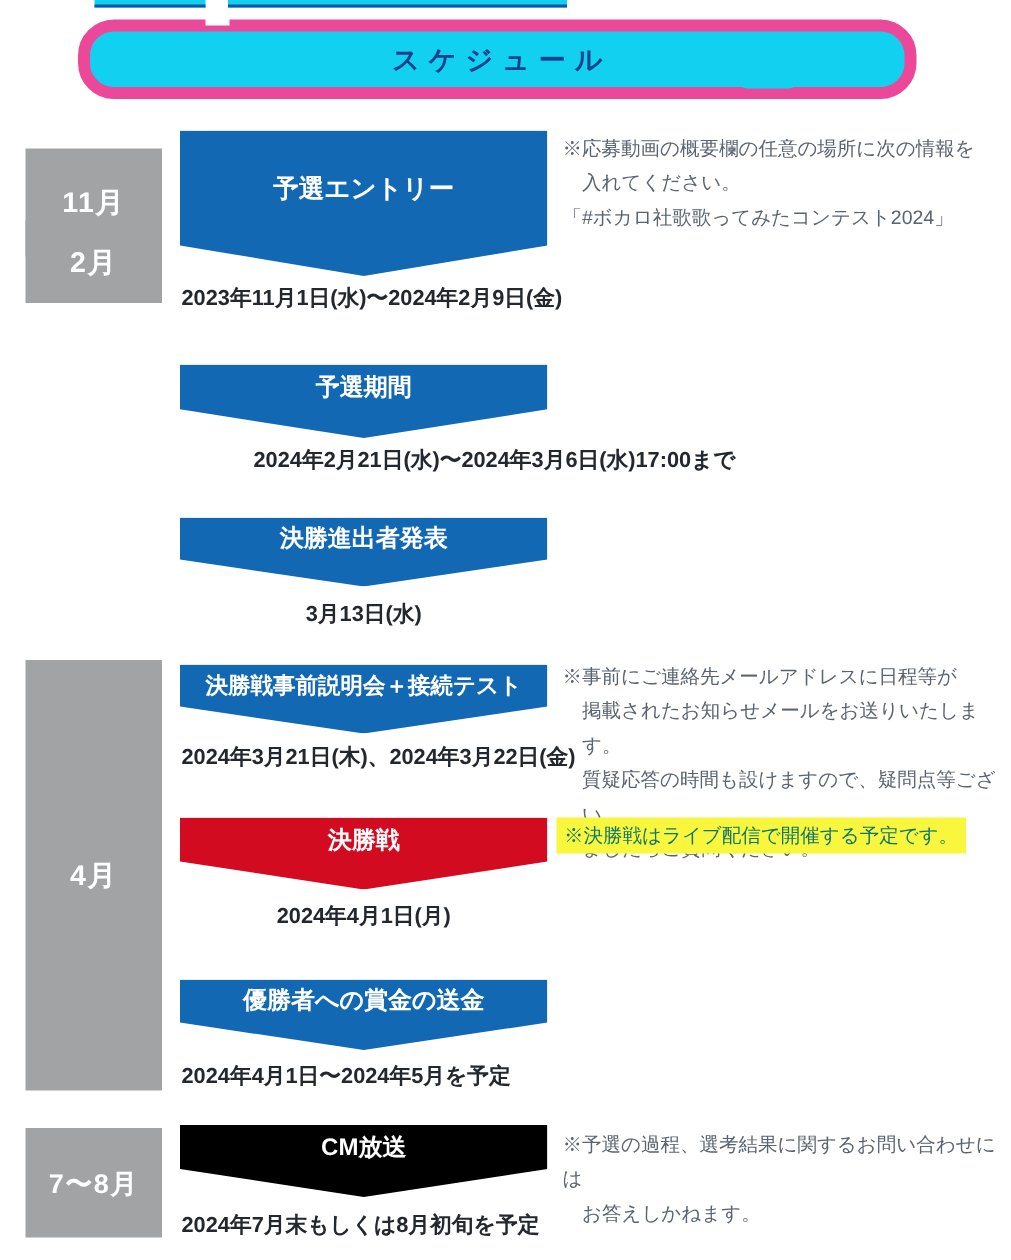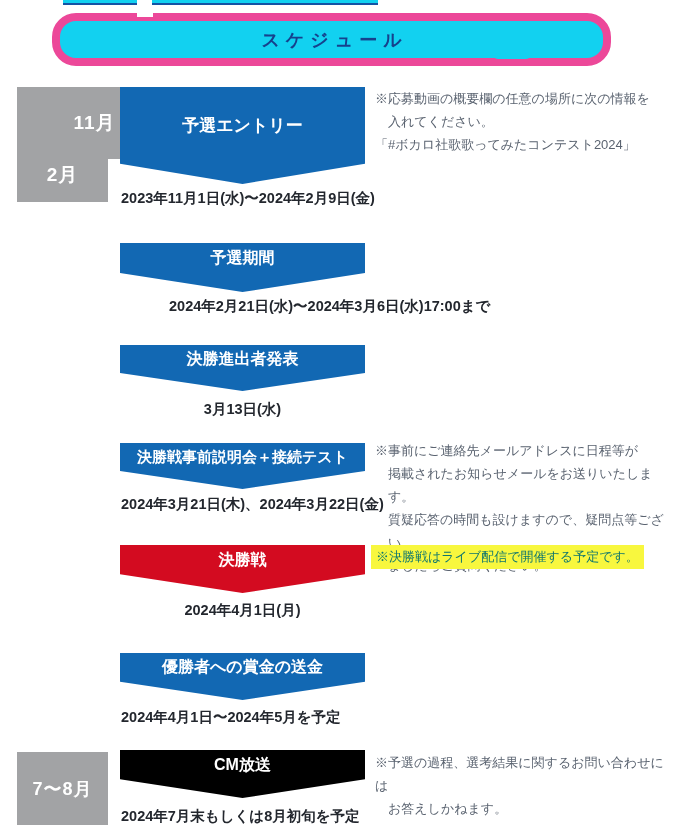--- a/index.html
+++ b/index.html
@@ -14,21 +14,21 @@
   
   .pill{position:absolute;left:52px;top:13px;width:543px;height:37px;background:#12d1f0;
         border:8px solid #ec4899;border-radius:24px;display:flex;align-items:center;justify-content:center;}
   .pill-title{color:#16418c;font-size:18px;font-weight:bold;letter-spacing:6px;padding-left:6px;}
   .pill-gap{position:absolute;left:137px;top:11px;width:16px;height:6px;background:#ffffff;}
   .pill-accent{position:absolute;left:492px;top:50px;width:40px;height:9px;background:#12d1f0;border-radius:0 0 6px 6px;}
 
   
   .month{position:absolute;left:17px;width:91px;background:#a2a3a5;color:#ffffff;
          font-weight:bold;font-size:19px;display:flex;align-items:center;justify-content:center;letter-spacing:1px;}
-  .m-11{top:87px;height:72px;padding-left:32px;}
+  .m-11{top:99px;height:72px;}
   .m-2{top:147px;height:55px;}
   .m-3{top:243px;height:169px;}
   .m-4{top:440px;height:287px;}
   .m-78{top:752px;height:73px;font-size:18px;}
 
   
   .banner{position:absolute;left:120px;width:245px;color:#ffffff;font-weight:bold;font-size:16px;
           display:flex;align-items:center;justify-content:center;
           clip-path:polygon(0 0,100% 0,100% 61%,50% 100%,0 61%);padding-bottom:18px;box-sizing:border-box;white-space:nowrap;}
   .banner.tall{clip-path:polygon(0 0,100% 0,100% 79%,50% 100%,0 79%);padding-bottom:21px;font-size:17px;}
@@ -72,20 +72,21 @@
   <div class="top-strip strip-b"></div>
 
   <div class="pill">
     <span class="pill-title">スケジュール</span>
   </div>
   <div class="pill-gap"></div>
   <div class="pill-accent"></div>
 
   <div class="month m-11">11月</div>
   <div class="month m-2">2月</div>
+  <div class="month m-4">4月</div>
   <div class="month m-78">7〜8月</div>
 
   <div class="banner tall blue b-entry">予選エントリー</div>
   <div class="date d-entry">2023年11月1日(水)〜2024年2月9日(金)</div>
   <div class="note n-entry">
     <div>※応募動画の概要欄の任意の場所に次の情報を</div>
     <div class="cont">入れてください。</div>
     <div>「#ボカロ社歌歌ってみたコンテスト2024」</div>
   </div>
 

